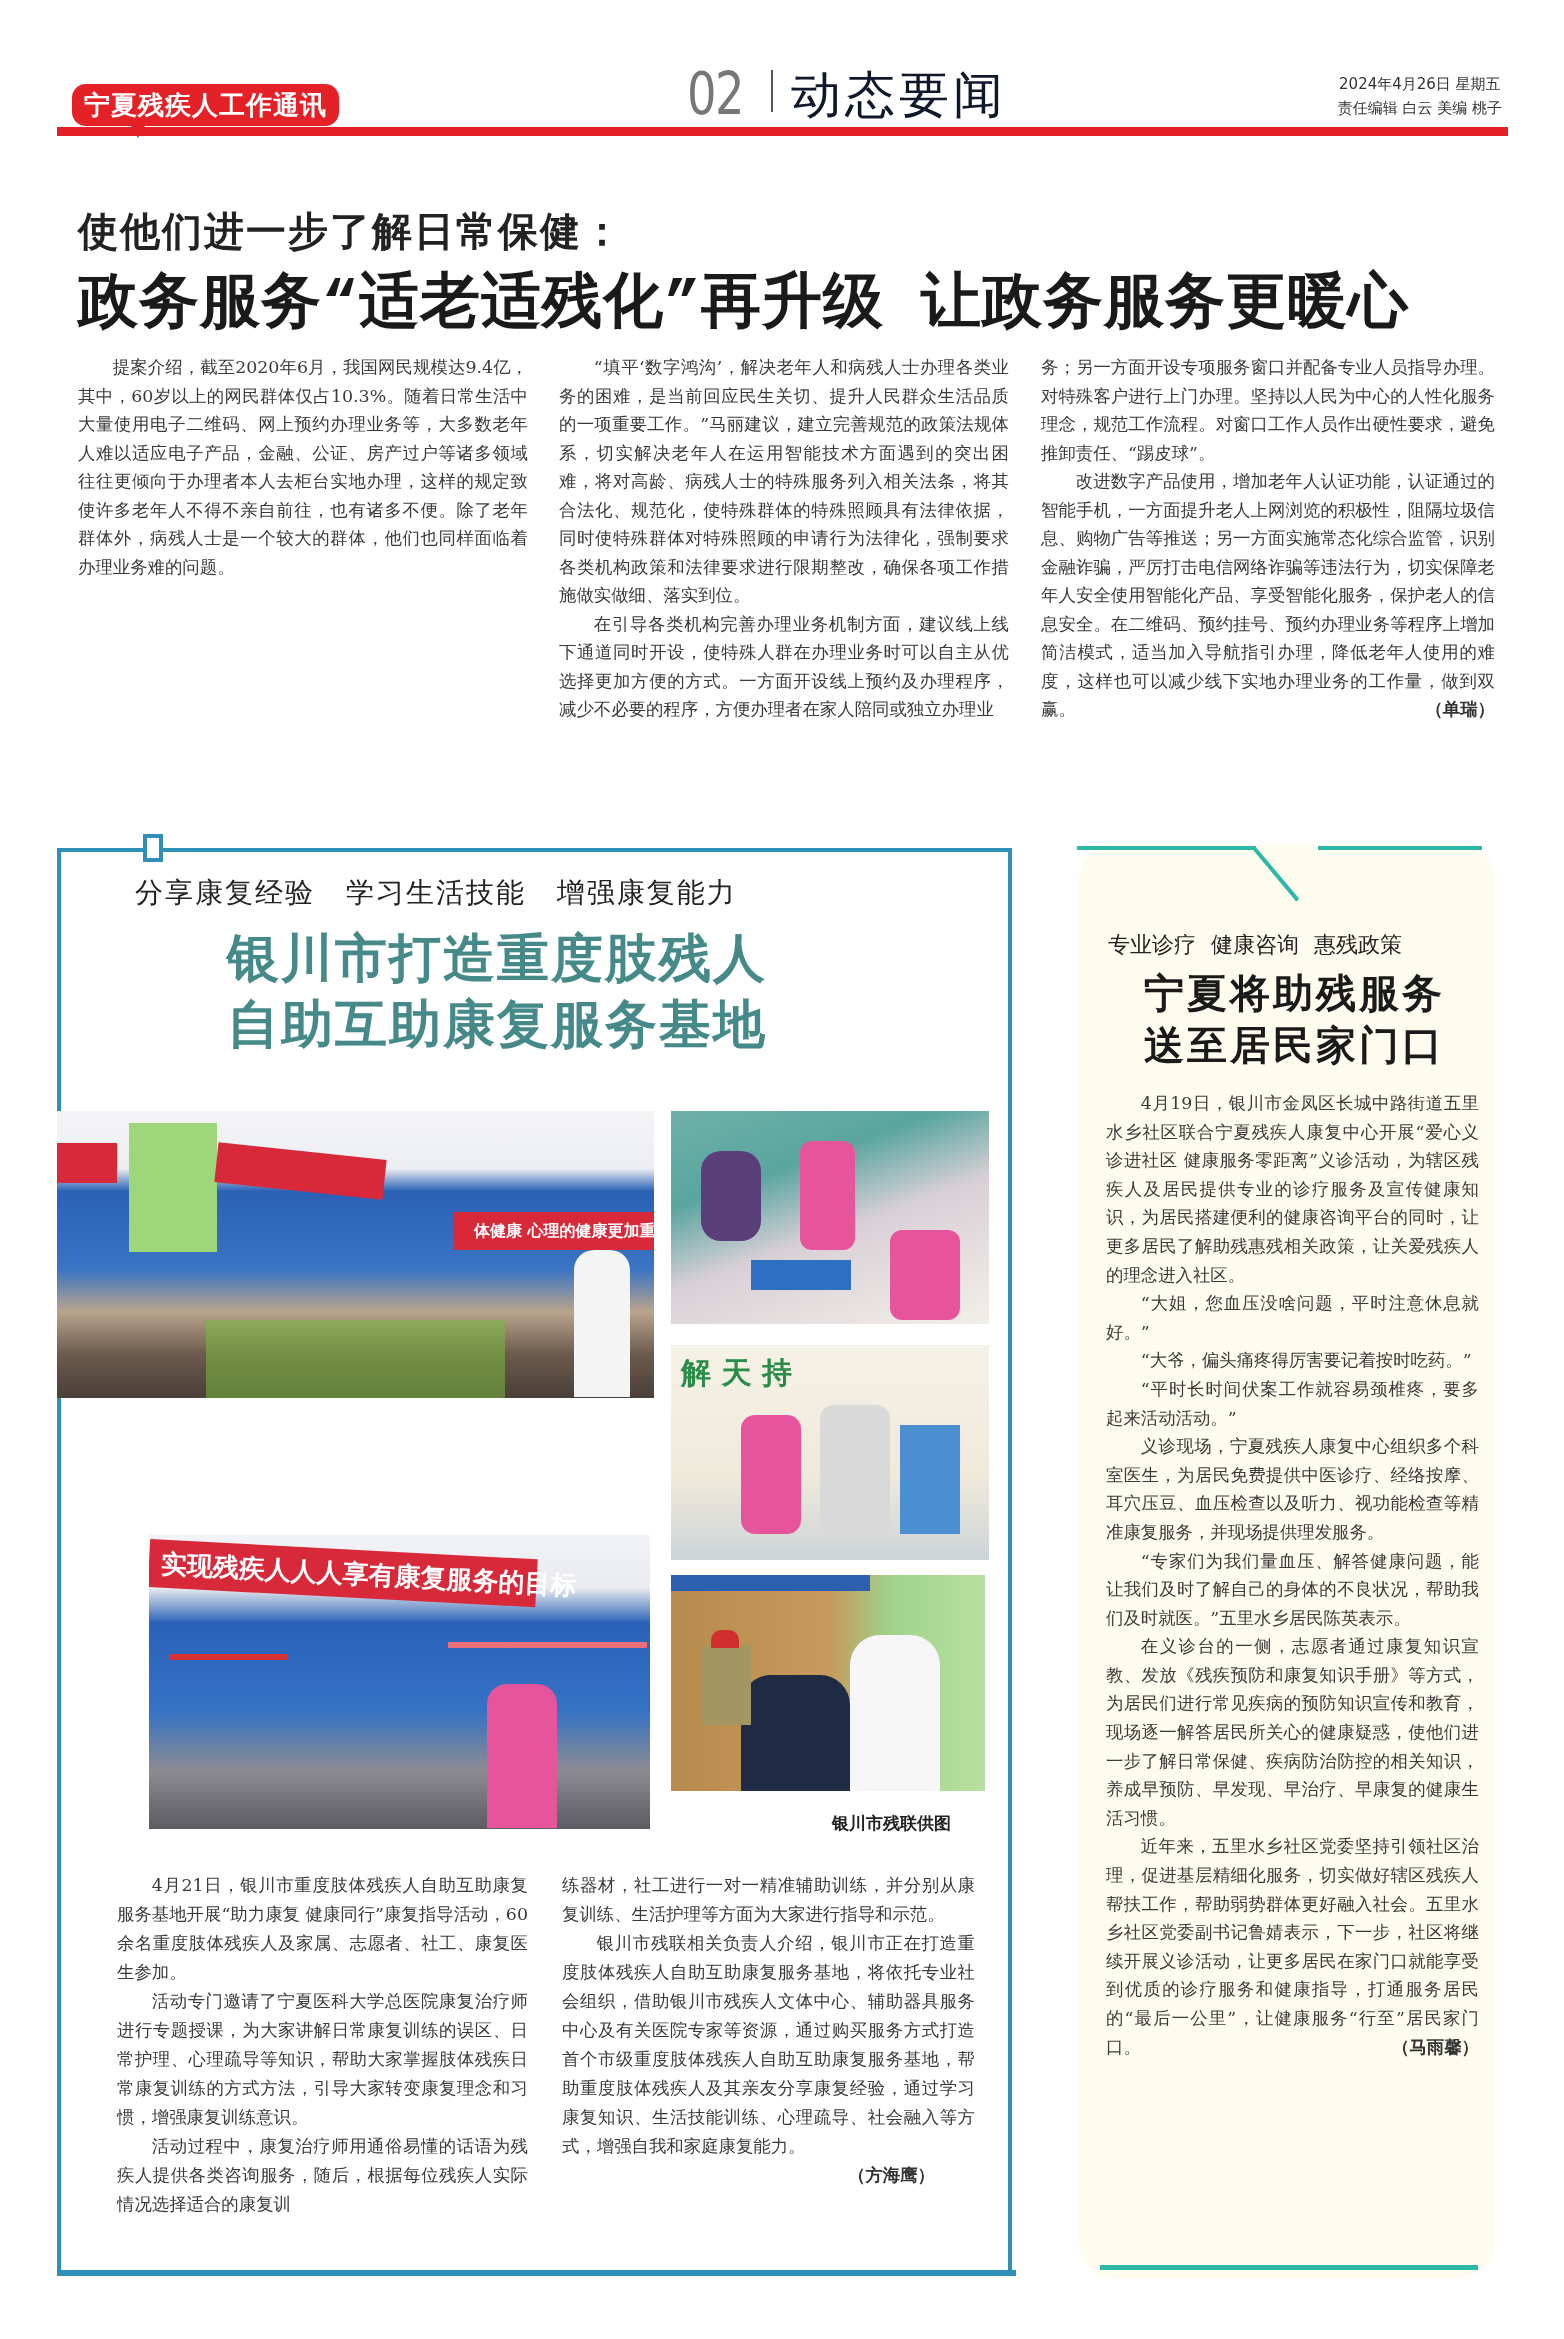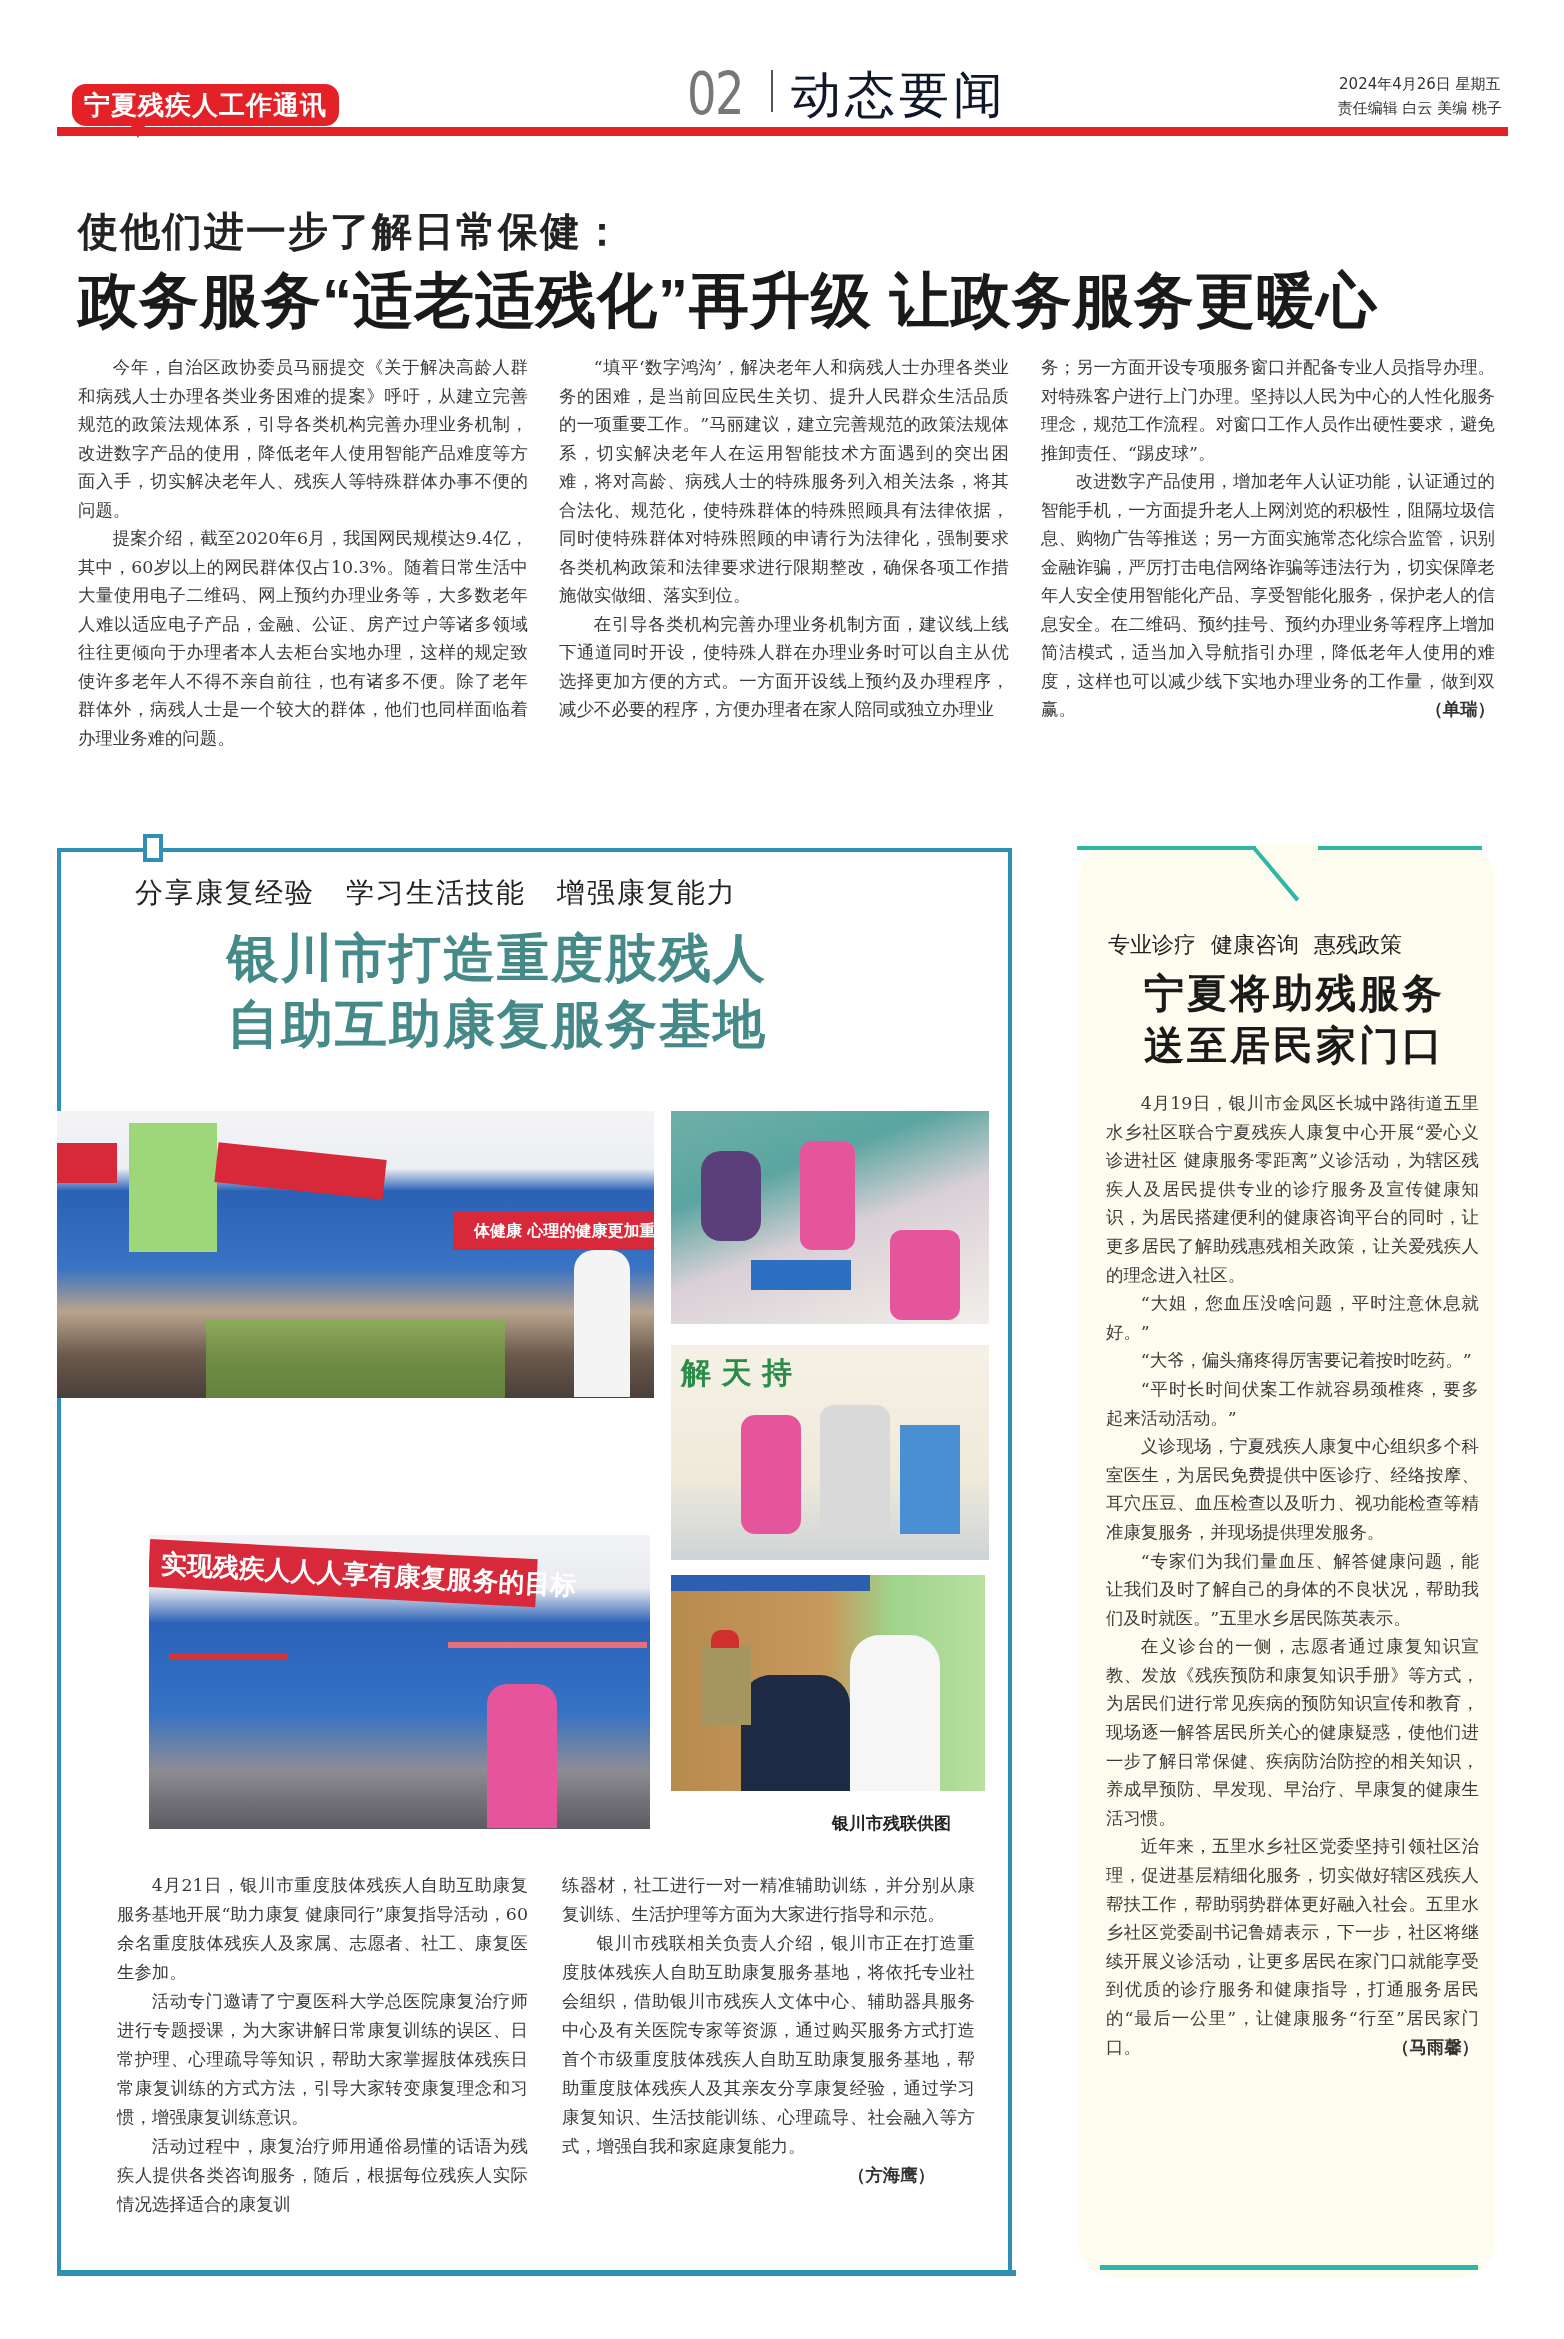--- a/index.html
+++ b/index.html
@@ -18,21 +18,21 @@
     font-size: 58px; color: #777; letter-spacing: -2px; transform: scaleX(0.8); transform-origin: left; }
   .page-sep { position: absolute; left: 771px; top: 70px; width: 2px; height: 42px; background: #555; }
   .section-name { position: absolute; left: 791px; top: 62px; font-family: "DejaVu Sans", sans-serif;
     font-size: 50px; color: #0f172a; letter-spacing: 4px; }
   .meta { position: absolute; right: 62px; top: 72px; text-align: center; font-family: "DejaVu Sans", sans-serif;
     font-size: 15px; color: #333; line-height: 24px; }
 
   
   .a1-kicker { position: absolute; left: 78px; top: 204px; font-family: "DejaVu Sans", sans-serif;
     font-size: 40px; color: #222; letter-spacing: 2px; }
-  .a1-title { position: absolute; left: 78px; top: 261px; font-family: Liberation Sans, sans-serif;
+  .a1-title { position: absolute; left: 78px; top: 261px; font-family: Liberation Mono, monospace;
     font-size: 60px; font-weight: bold; color: #1a1a1a; letter-spacing: 1px; white-space: nowrap; }
   .col { position: absolute; font-size: 17.4px; line-height: 28.5px; color: #3a3a3a; text-align: justify; }
   .col p { text-indent: 2em; }
   .col p.cont { text-indent: 0; }
   .byline { font-family: "DejaVu Sans", sans-serif; font-weight: bold; color: #333; float: right; }
 
   
   .frame { position: absolute; left: 57px; top: 848px; width: 955px; height: 1426px;
     border: 4px solid #2f8fb7; border-left: none; border-bottom: none; }
   .frame-left { position: absolute; left: 57px; top: 848px; width: 4px; height: 1426px; background: #2f8fb7; }
@@ -71,21 +71,20 @@
     <div>2024年4月26日 星期五</div>
     <div>责任编辑 白云  美编 桃子</div>
   </div>
 </header>
 
 <section>
   <h2 class="a1-kicker">使他们进一步了解日常保健：</h2>
   <h1 class="a1-title">政务服务“适老适残化”再升级  让政务服务更暖心</h1>
 
   <div class="col" style="left:78px; top:353px; width:450px;">
-    <p>今年，自治区政协委员马丽提交《关于解决高龄人群和病残人士办理各类业务困难的提案》呼吁，从建立完善规范的政策法规体系，引导各类机构完善办理业务机制，改进数字产品的使用，降低老年人使用智能产品难度等方面入手，切实解决老年人、残疾人等特殊群体办事不便的问题。</p>
     <p>提案介绍，截至2020年6月，我国网民规模达9.4亿，其中，60岁以上的网民群体仅占10.3%。随着日常生活中大量使用电子二维码、网上预约办理业务等，大多数老年人难以适应电子产品，金融、公证、房产过户等诸多领域往往更倾向于办理者本人去柜台实地办理，这样的规定致使许多老年人不得不亲自前往，也有诸多不便。除了老年群体外，病残人士是一个较大的群体，他们也同样面临着办理业务难的问题。</p>
   </div>
   <div class="col" style="left:559px; top:353px; width:450px;">
     <p>“填平‘数字鸿沟’，解决老年人和病残人士办理各类业务的困难，是当前回应民生关切、提升人民群众生活品质的一项重要工作。”马丽建议，建立完善规范的政策法规体系，切实解决老年人在运用智能技术方面遇到的突出困难，将对高龄、病残人士的特殊服务列入相关法条，将其合法化、规范化，使特殊群体的特殊照顾具有法律依据，同时使特殊群体对特殊照顾的申请行为法律化，强制要求各类机构政策和法律要求进行限期整改，确保各项工作措施做实做细、落实到位。</p>
     <p>在引导各类机构完善办理业务机制方面，建议线上线下通道同时开设，使特殊人群在办理业务时可以自主从优选择更加方便的方式。一方面开设线上预约及办理程序，减少不必要的程序，方便办理者在家人陪同或独立办理业</p>
   </div>
   <div class="col" style="left:1041px; top:353px; width:454px;">
     <p class="cont">务；另一方面开设专项服务窗口并配备专业人员指导办理。对特殊客户进行上门办理。坚持以人民为中心的人性化服务理念，规范工作流程。对窗口工作人员作出硬性要求，避免推卸责任、“踢皮球”。</p>
     <p><span>改进数字产品使用，增加老年人认证功能，认证通过的智能手机，一方面提升老人上网浏览的积极性，阻隔垃圾信息、购物广告等推送；另一方面实施常态化综合监管，识别金融诈骗，严厉打击电信网络诈骗等违法行为，切实保障老年人安全使用智能化产品、享受智能化服务，保护老人的信息安全。在二维码、预约挂号、预约办理业务等程序上增加简洁模式，适当加入导航指引办理，降低老年人使用的难度，这样也可以减少线下实地办理业务的工作量，做到双赢。</span><span class="byline">（单瑞）</span></p>
   </div>

